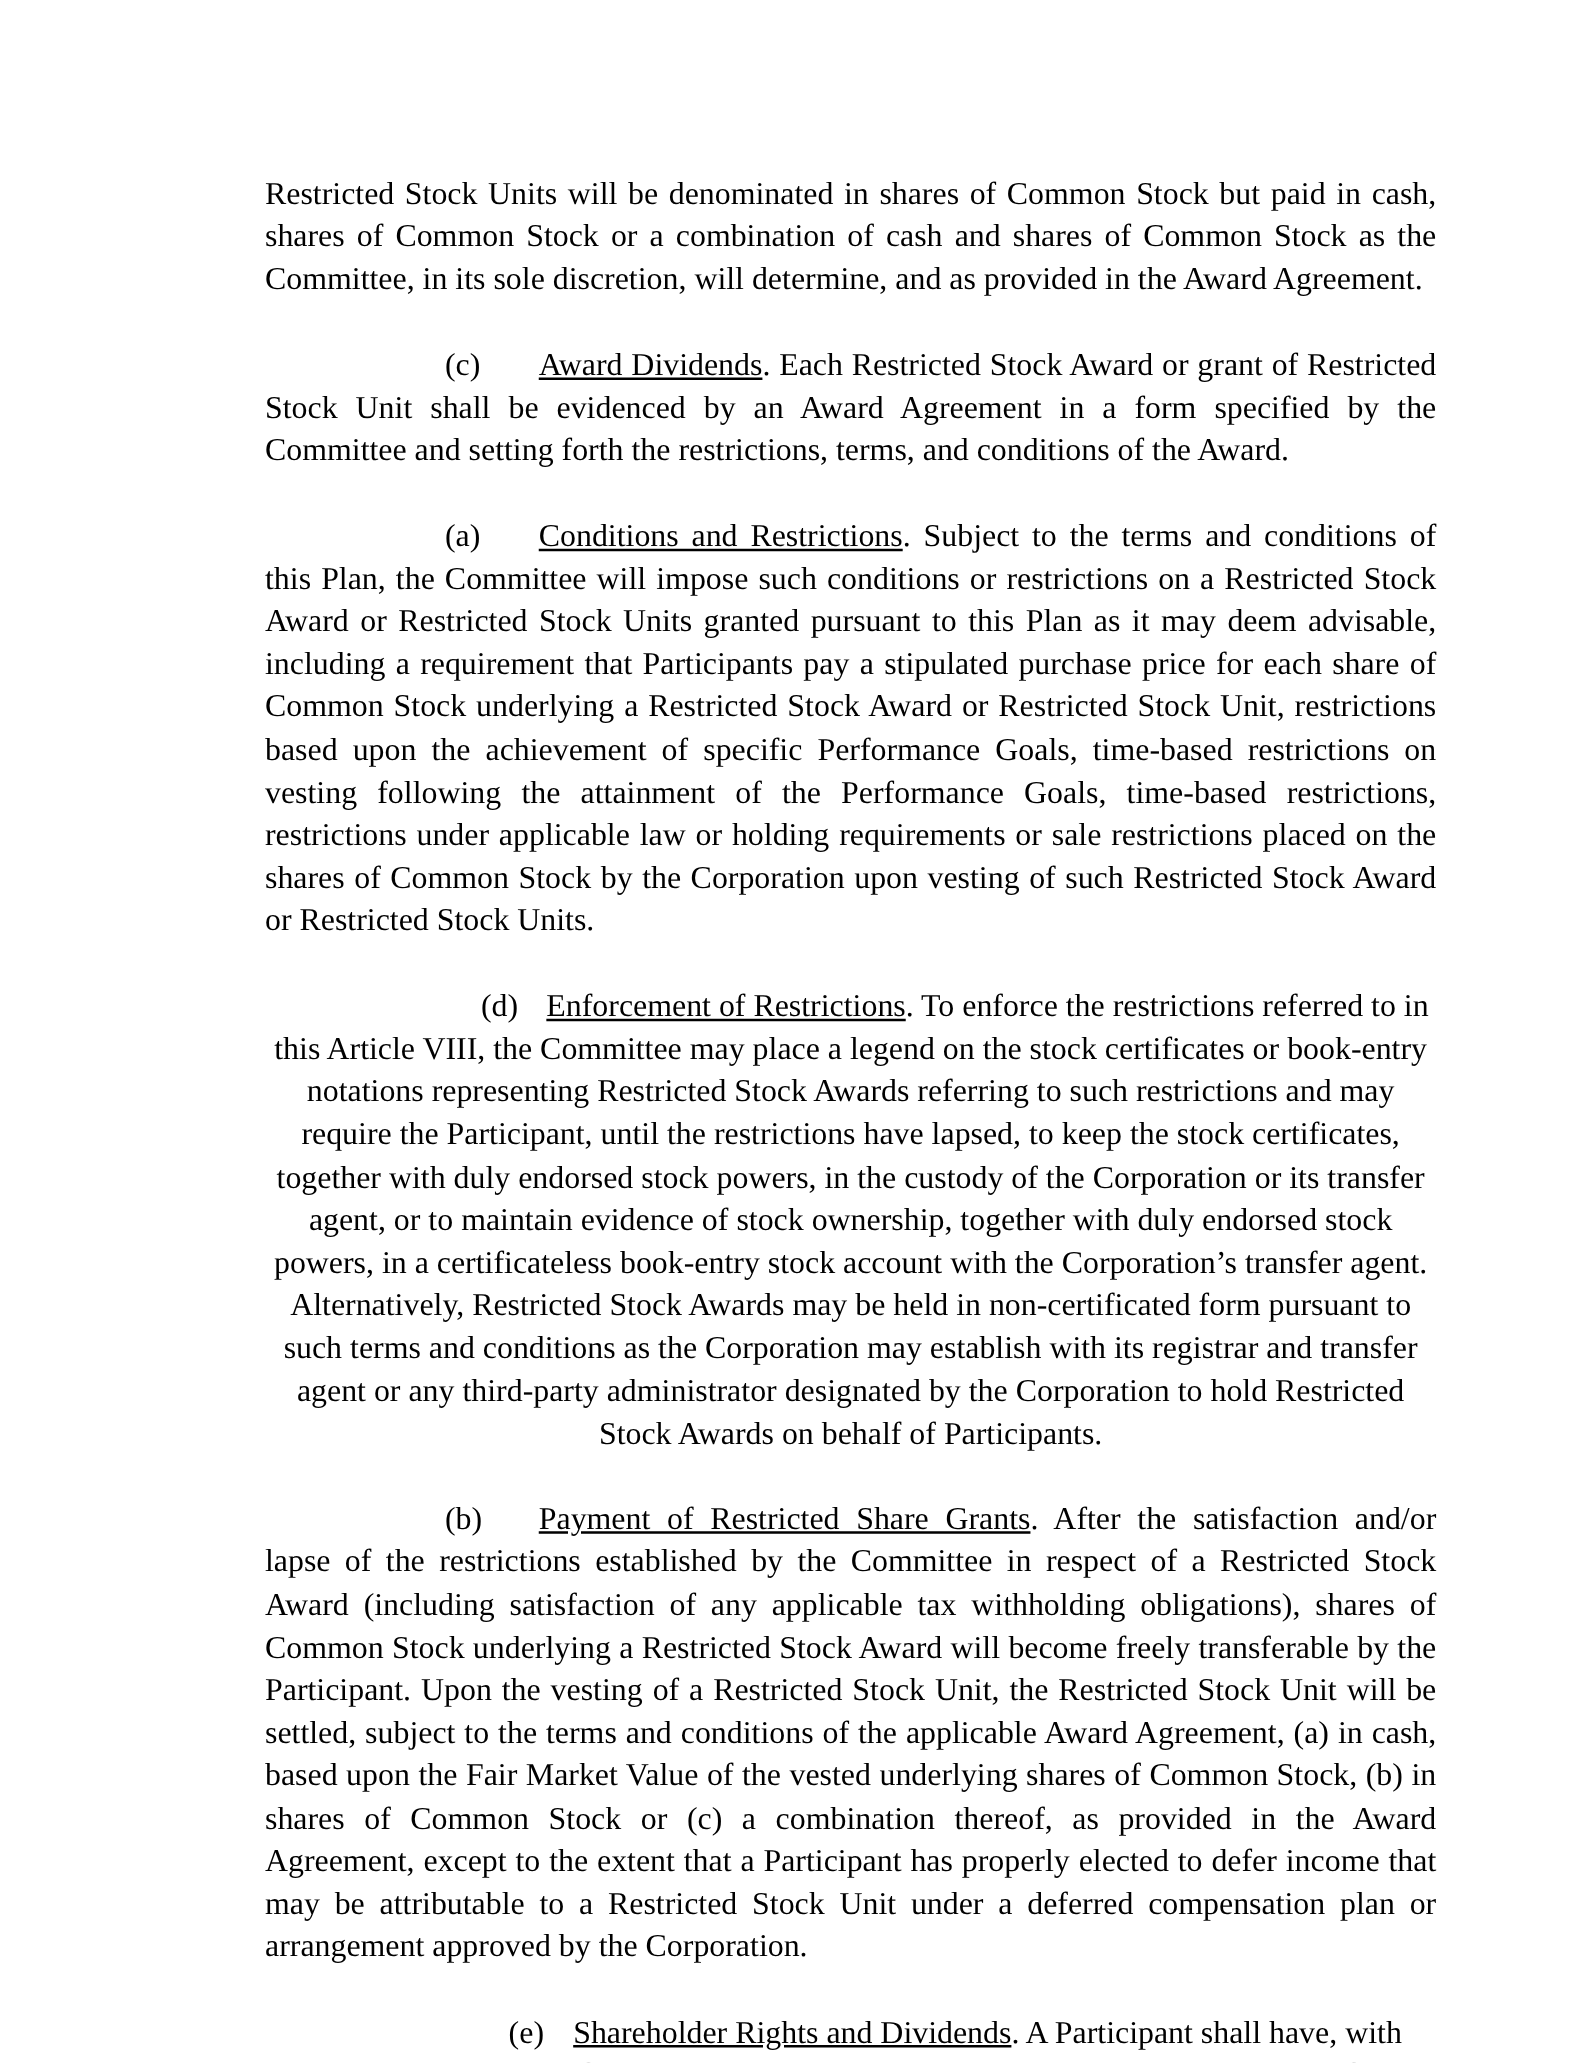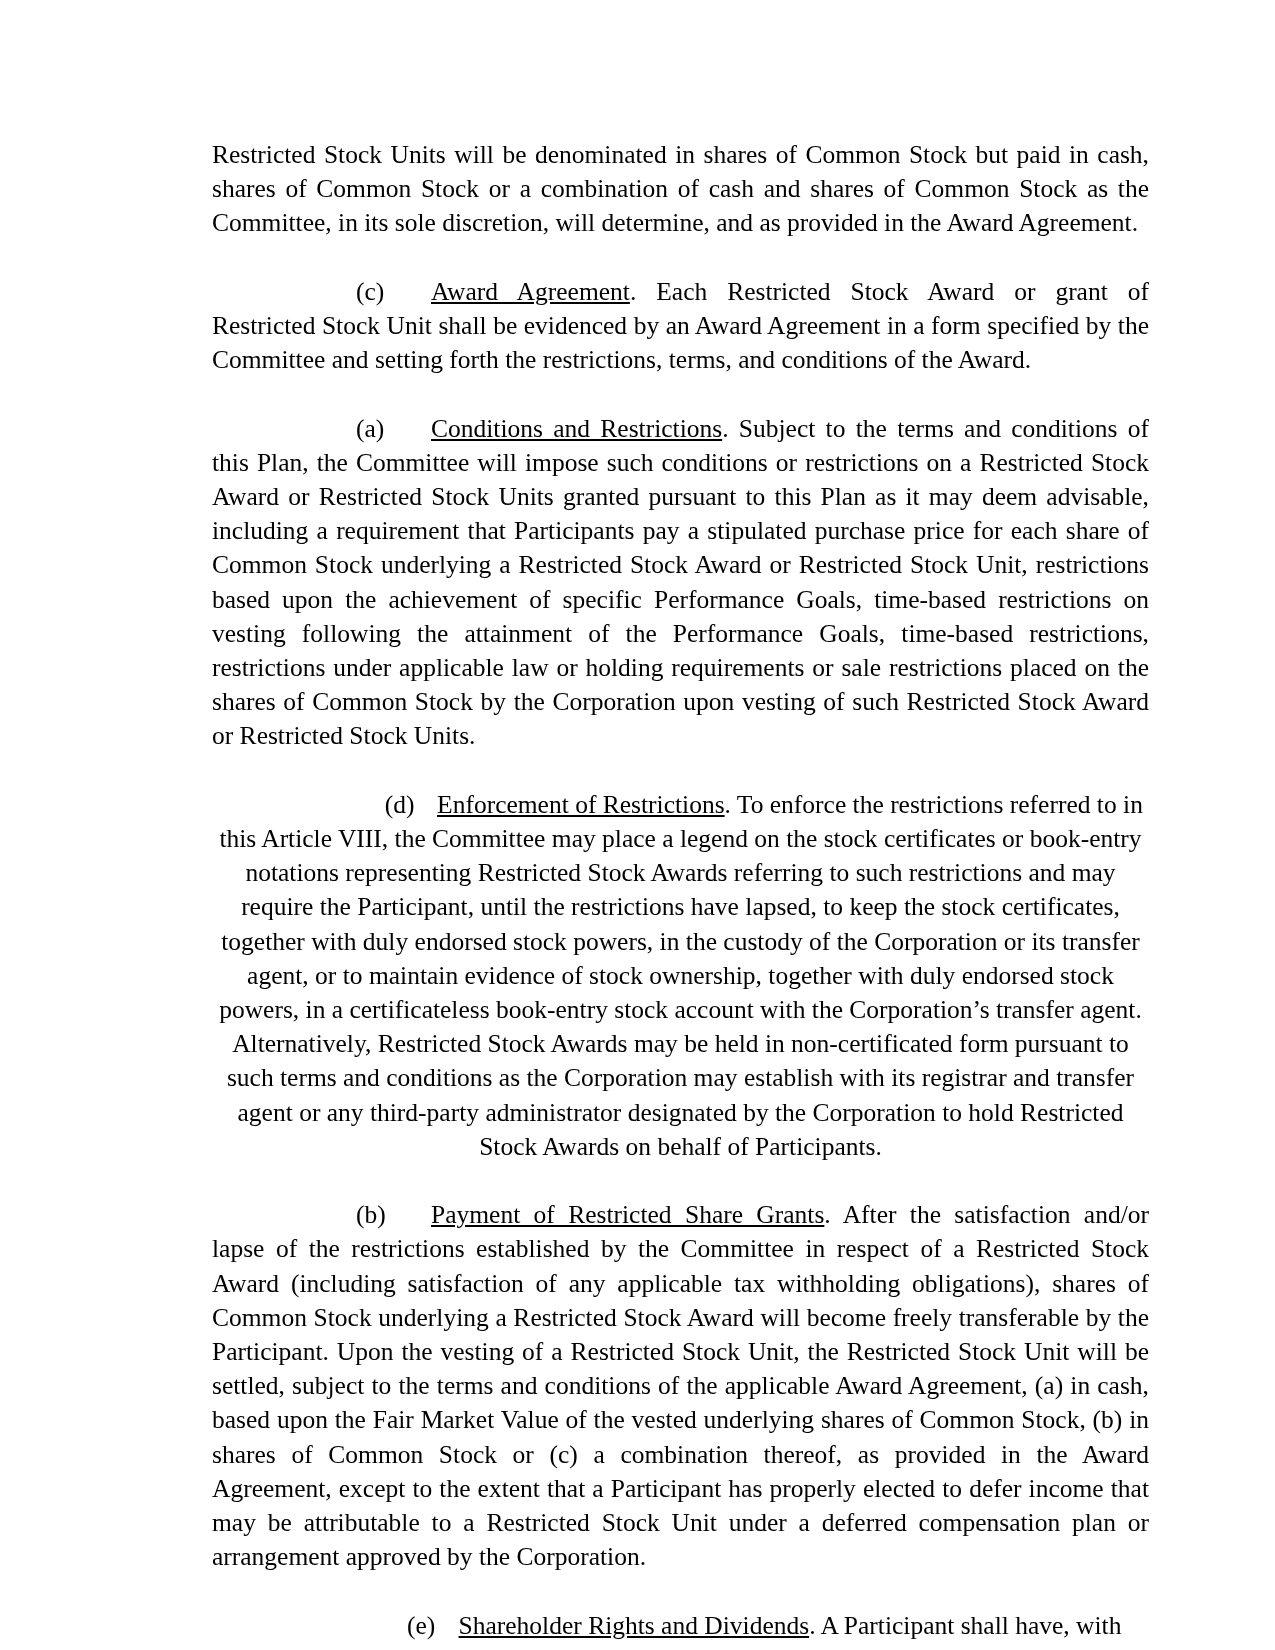--- a/index.html
+++ b/index.html
@@ -55,19 +55,19 @@
     text-decoration: underline;
     text-underline-offset: 2px;
   }
 </style>
 </head>
 <body>
 
 <div class="page">
   <div class="text-block" id="body-root">
       <p class="para"><span class="body">Restricted Stock Units will be denominated in shares of Common Stock but paid in cash, shares of Common Stock or a combination of cash and shares of Common Stock as the Committee, in its sole discretion, will determine, and as provided in the Award Agreement.</span></p>
-      <p class="para indented spacer-before"><span class="label">(c)</span><span class="heading">Award Agreement</span><span class="body">.  Each Restricted Stock Award or grant of Restricted Stock Unit shall be evidenced by an Award Agreement in a form specified by the Committee and setting forth the restrictions, terms, and conditions of the Award.</span></p>
+      <p class="para indented spacer-before"><span class="label">(c)</span><span class="heading">Award Dividends</span><span class="body">.  Each Restricted Stock Award or grant of Restricted Stock Unit shall be evidenced by an Award Agreement in a form specified by the Committee and setting forth the restrictions, terms, and conditions of the Award.</span></p>
       <p class="para indented spacer-before"><span class="label">(a)</span><span class="heading">Conditions and Restrictions</span><span class="body">.  Subject to the terms and conditions of this Plan, the Committee will impose such conditions or restrictions on a Restricted Stock Award or Restricted Stock Units granted pursuant to this Plan as it may deem advisable, including a requirement that Participants pay a stipulated purchase price for each share of Common Stock underlying a Restricted Stock Award or Restricted Stock Unit, restrictions based upon the achievement of specific Performance Goals, time-based restrictions on vesting following the attainment of the Performance Goals, time-based restrictions, restrictions under applicable law or holding requirements or sale restrictions placed on the shares of Common Stock by the Corporation upon vesting of such Restricted Stock Award or Restricted Stock Units.</span></p>
       <p class="para indented ragged spacer-before"><span class="label">(d)</span><span class="heading">Enforcement of Restrictions</span><span class="body">.  To enforce the restrictions referred to in this Article VIII, the Committee may place a legend on the stock certificates or book-entry notations representing Restricted Stock Awards referring to such restrictions and may require the Participant, until the restrictions have lapsed, to keep the stock certificates, together with duly endorsed stock powers, in the custody of the Corporation or its transfer agent, or to maintain evidence of stock ownership, together with duly endorsed stock powers, in a certificateless book-entry stock account with the Corporation’s transfer agent. Alternatively, Restricted Stock Awards may be held in non-certificated form pursuant to such terms and conditions as the Corporation may establish with its registrar and transfer agent or any third-party administrator designated by the Corporation to hold Restricted Stock Awards on behalf of Participants.</span></p>
       <p class="para indented spacer-before"><span class="label">(b)</span><span class="heading">Payment of Restricted Share Grants</span><span class="body">.  After the satisfaction and/or lapse of the restrictions established by the Committee in respect of a Restricted Stock Award (including satisfaction of any applicable tax withholding obligations), shares of Common Stock underlying a Restricted Stock Award will become freely transferable by the Participant.  Upon the vesting of a Restricted Stock Unit, the Restricted Stock Unit will be settled, subject to the terms and conditions of the applicable Award Agreement, (a) in cash, based upon the Fair Market Value of the vested underlying shares of Common Stock, (b) in shares of Common Stock or (c) a combination thereof, as provided in the Award Agreement, except to the extent that a Participant has properly elected to defer income that may be attributable to a Restricted Stock Unit under a deferred compensation plan or arrangement approved by the Corporation.</span></p>
       <p class="para indented ragged spacer-before"><span class="label">(e)</span><span class="heading">Shareholder Rights and Dividends</span><span class="body">.  A Participant shall have, with respect to the shares of Common Stock underlying a Restricted Stock Award, all of the rights of a shareholder of such stock, except such rights as are limited or restricted under the Plan or in the relevant Award Agreement.  Any stock dividends paid in respect of shares underlying unvested Restricted Stock Awards shall be treated as additional restricted shares and shall be subject to the same restrictions and other terms and conditions that apply to the unvested shares underlying the Restricted Stock Award in respect of which such stock dividends are issued.  A Participant</span></p>
     </div>
 </div>
 
 </body></html>

